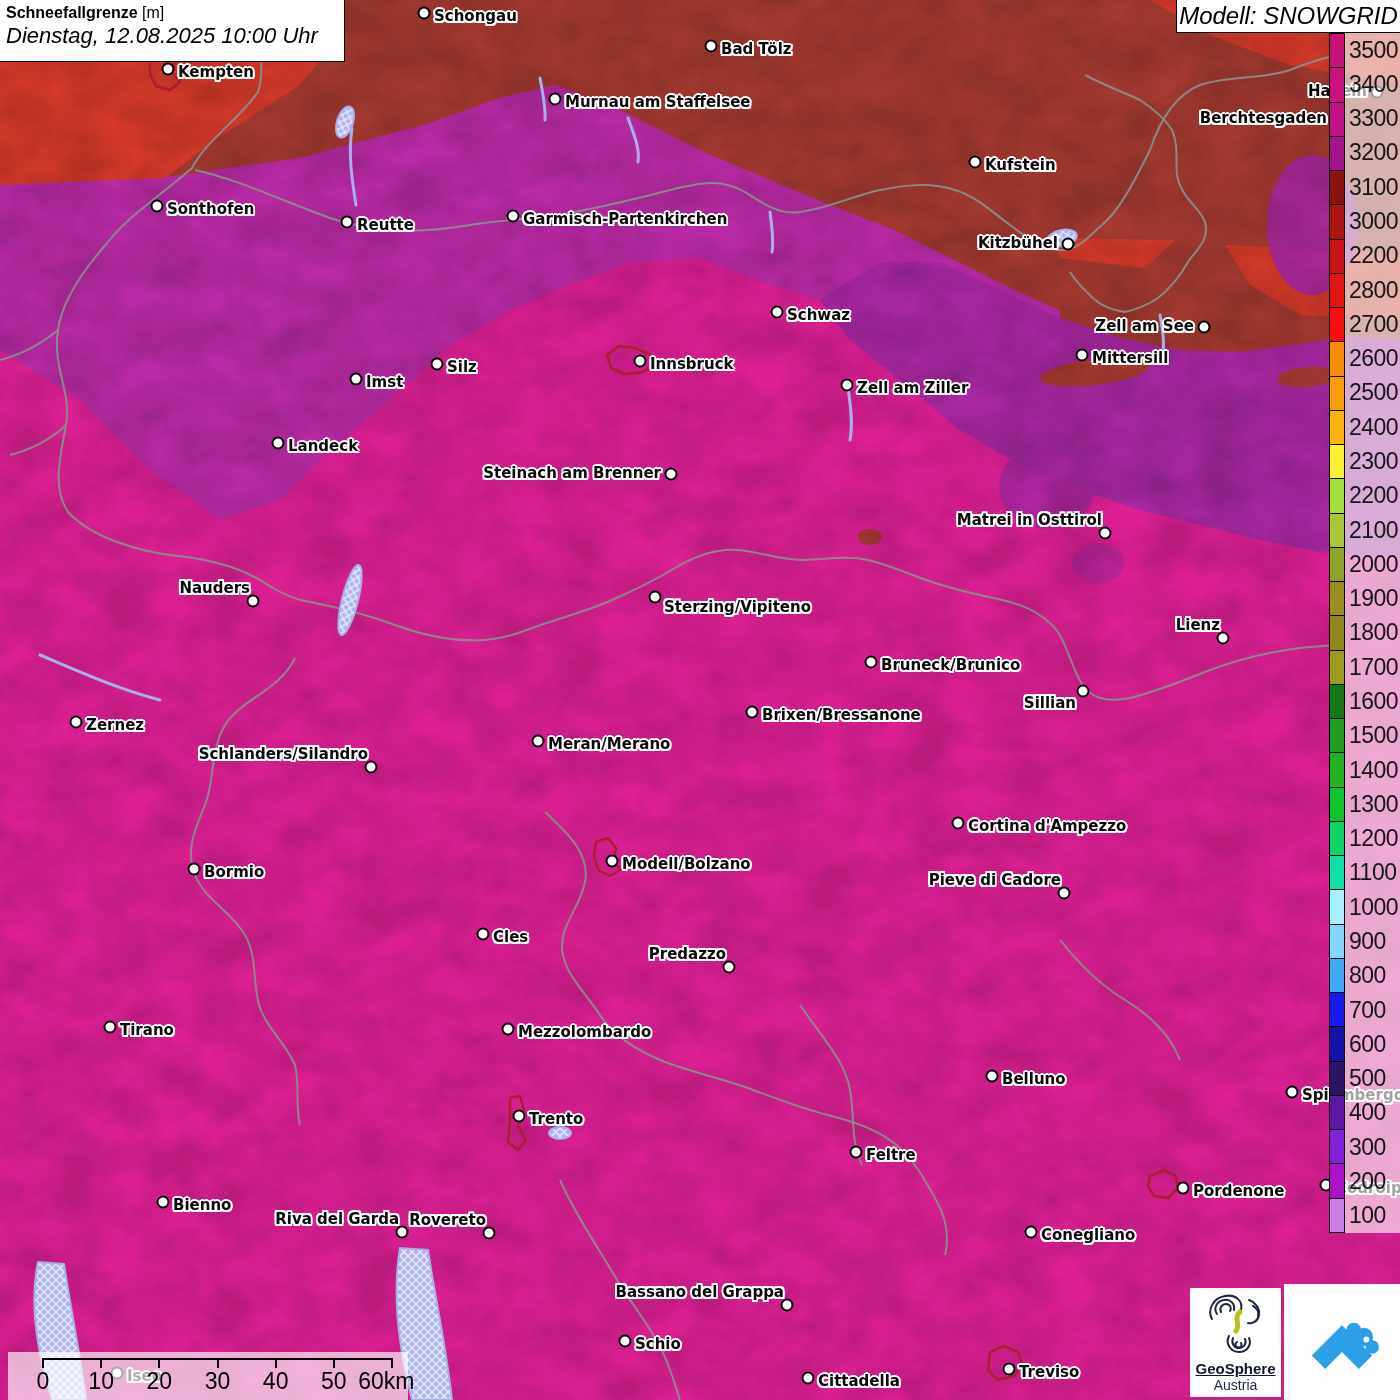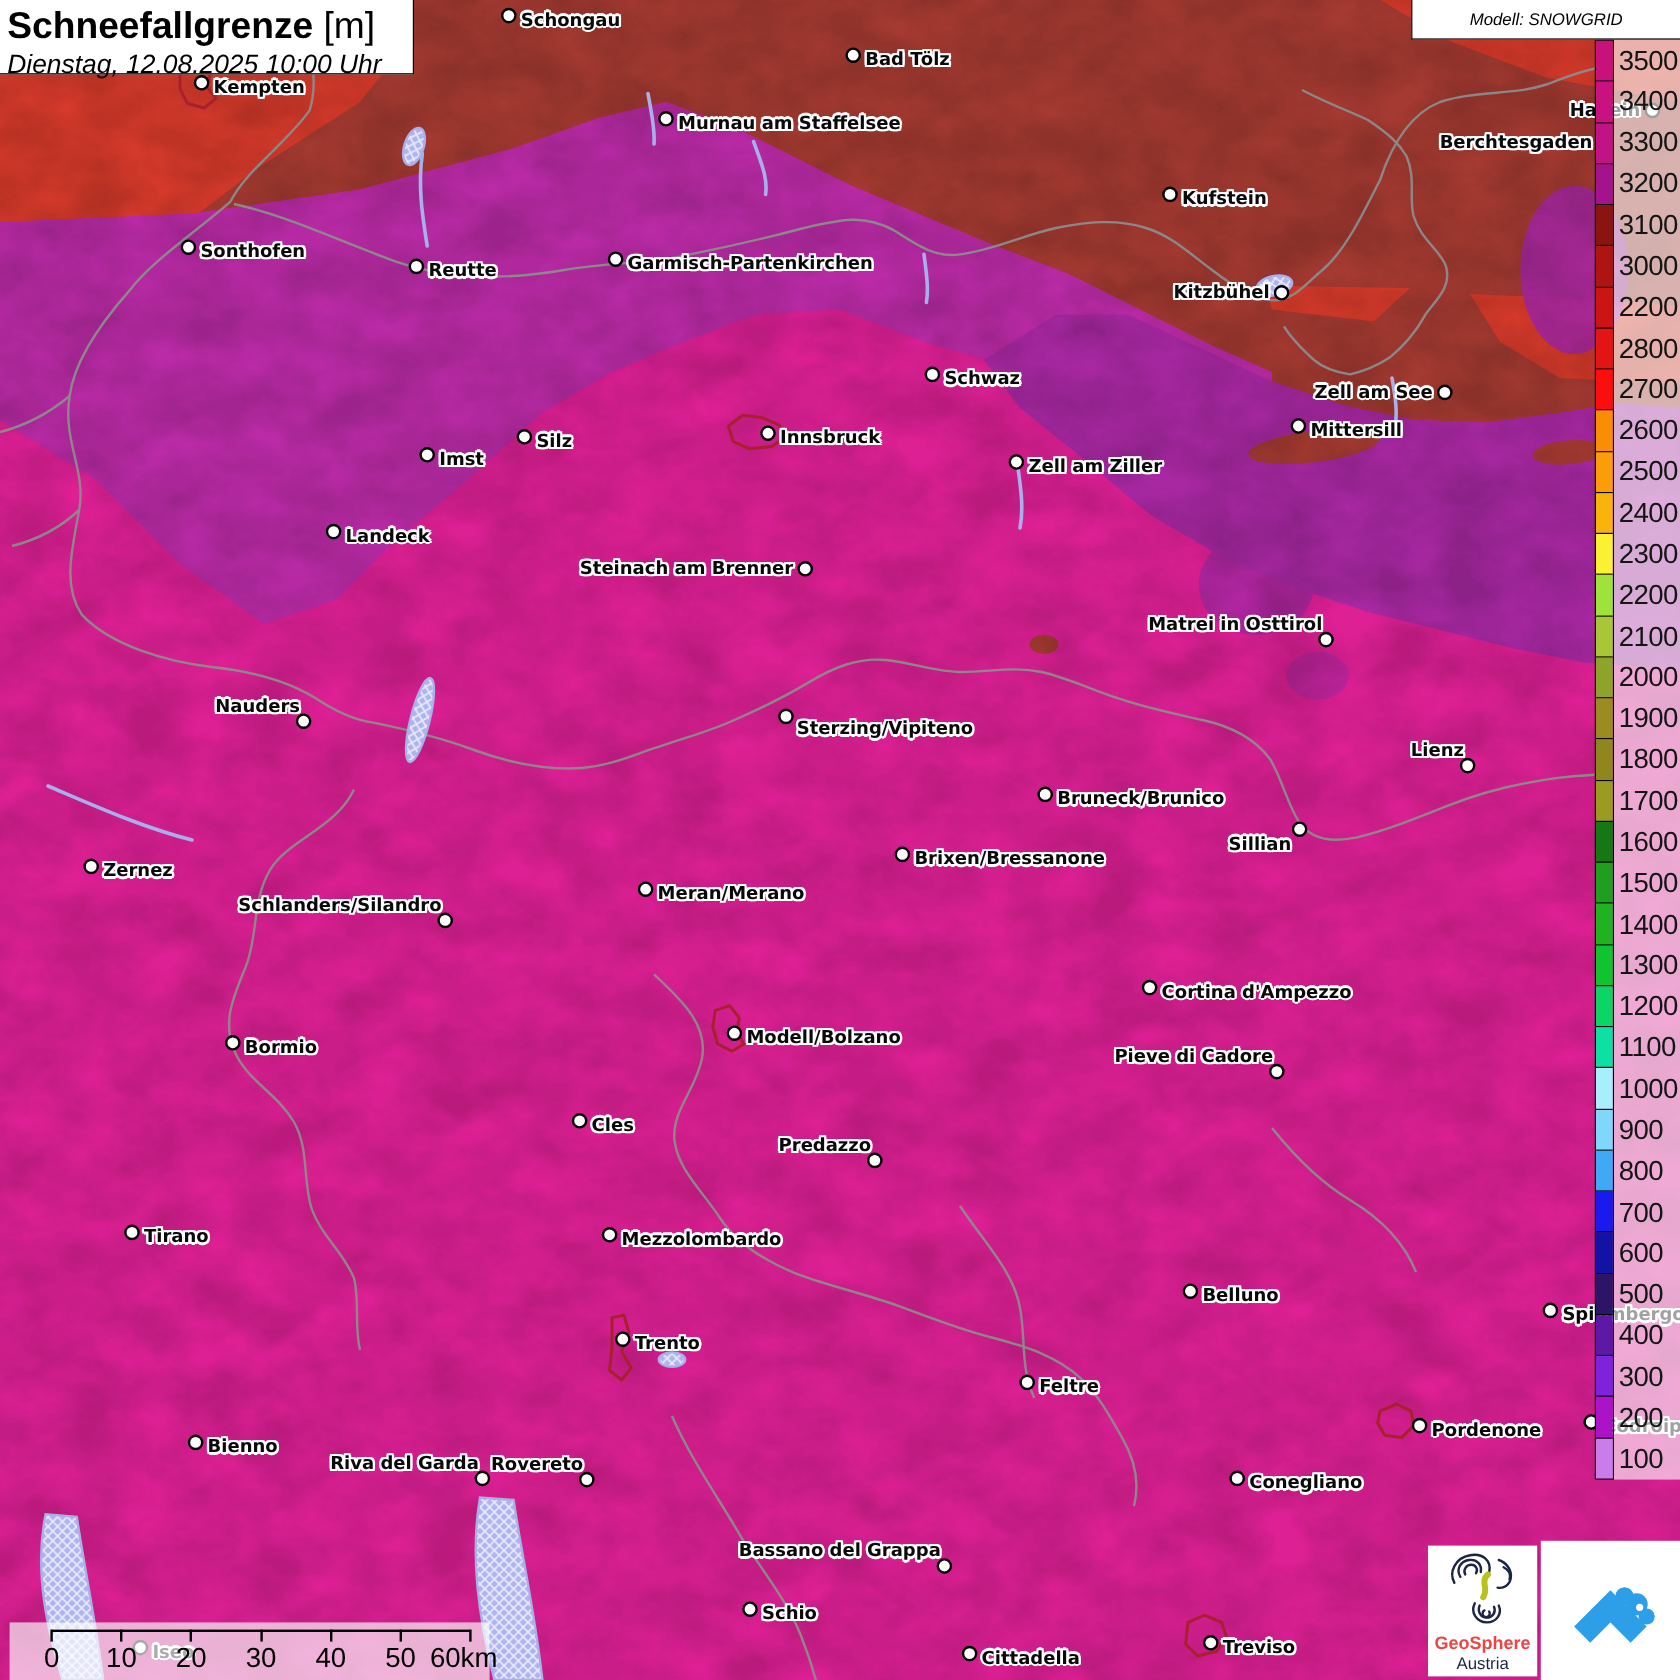--- a/index.html
+++ b/index.html
@@ -41,41 +41,41 @@
   .cb-seg:last-child{border-bottom:none;}
   #cb-labels{position:absolute;left:1349px;top:33px;width:50px;height:1200px;
              z-index:4;display:flex;flex-direction:column;}
   .cb-lbl{flex:1 1 auto;display:flex;align-items:center;
           font-size:23px;letter-spacing:-.5px;color:#151515;line-height:1;}
 
   
   #title-box{position:absolute;left:0;top:0;width:345px;height:62px;background:#fff;
              z-index:5;border-right:1.5px solid #000;border-bottom:1.5px solid #000;
              box-sizing:border-box;padding:4px 0 0 6px;}
-  #title-line1{font-size:31px;color:#000;}
+  #title-line1{font-size:16px;color:#000;}
   #title-line1 b{font-weight:bold;}
   #title-unit{font-weight:normal;}
   #title-line2{font-size:22px;font-style:italic;color:#000;margin-top:1px;}
   #model-box{position:absolute;right:0;top:0;width:224px;height:33px;background:#fff;
              z-index:5;border-left:1.5px solid #000;border-bottom:1.5px solid #000;
              box-sizing:border-box;display:flex;align-items:center;justify-content:center;
-             font-size:14px;font-style:italic;color:#000;}
+             font-size:24px;font-style:italic;color:#000;}
 
   
   #scalebar{position:absolute;left:8px;top:1352px;width:400px;height:48px;
             background:rgba(255,255,255,.66);z-index:5;}
   #sb-line{position:absolute;left:35px;top:6px;width:349px;height:2px;background:#000;}
   .sb-tick{position:absolute;top:6px;width:2px;height:10px;background:#000;transform:translateX(-1px);}
   .sb-num{position:absolute;top:16px;font-size:23px;color:#000;transform:translateX(-50%);}
   .sb-num.last{transform:translateX(-60%);}
 
   
   #geo-box{position:absolute;left:1190px;top:1288px;width:91px;height:109px;background:#fff;
            z-index:5;text-align:center;}
-  #geo-name{font-weight:bold;font-size:15px;color:#ef4444;margin-top:-2px;}
+  #geo-name{font-weight:bold;font-size:15px;color:#0f172a;margin-top:-2px;text-decoration:underline;}
   #geo-country{font-size:14px;color:#1d2545;}
   #partner-box{position:absolute;left:1284px;top:1284px;width:116px;height:116px;background:#fff;
                z-index:5;display:flex;align-items:center;justify-content:center;}
 </style>
 </head>
 <body>
 
 <div id="stage">
 
   <svg id="map-svg" width="1400" height="1400" viewBox="0 0 1400 1400">

